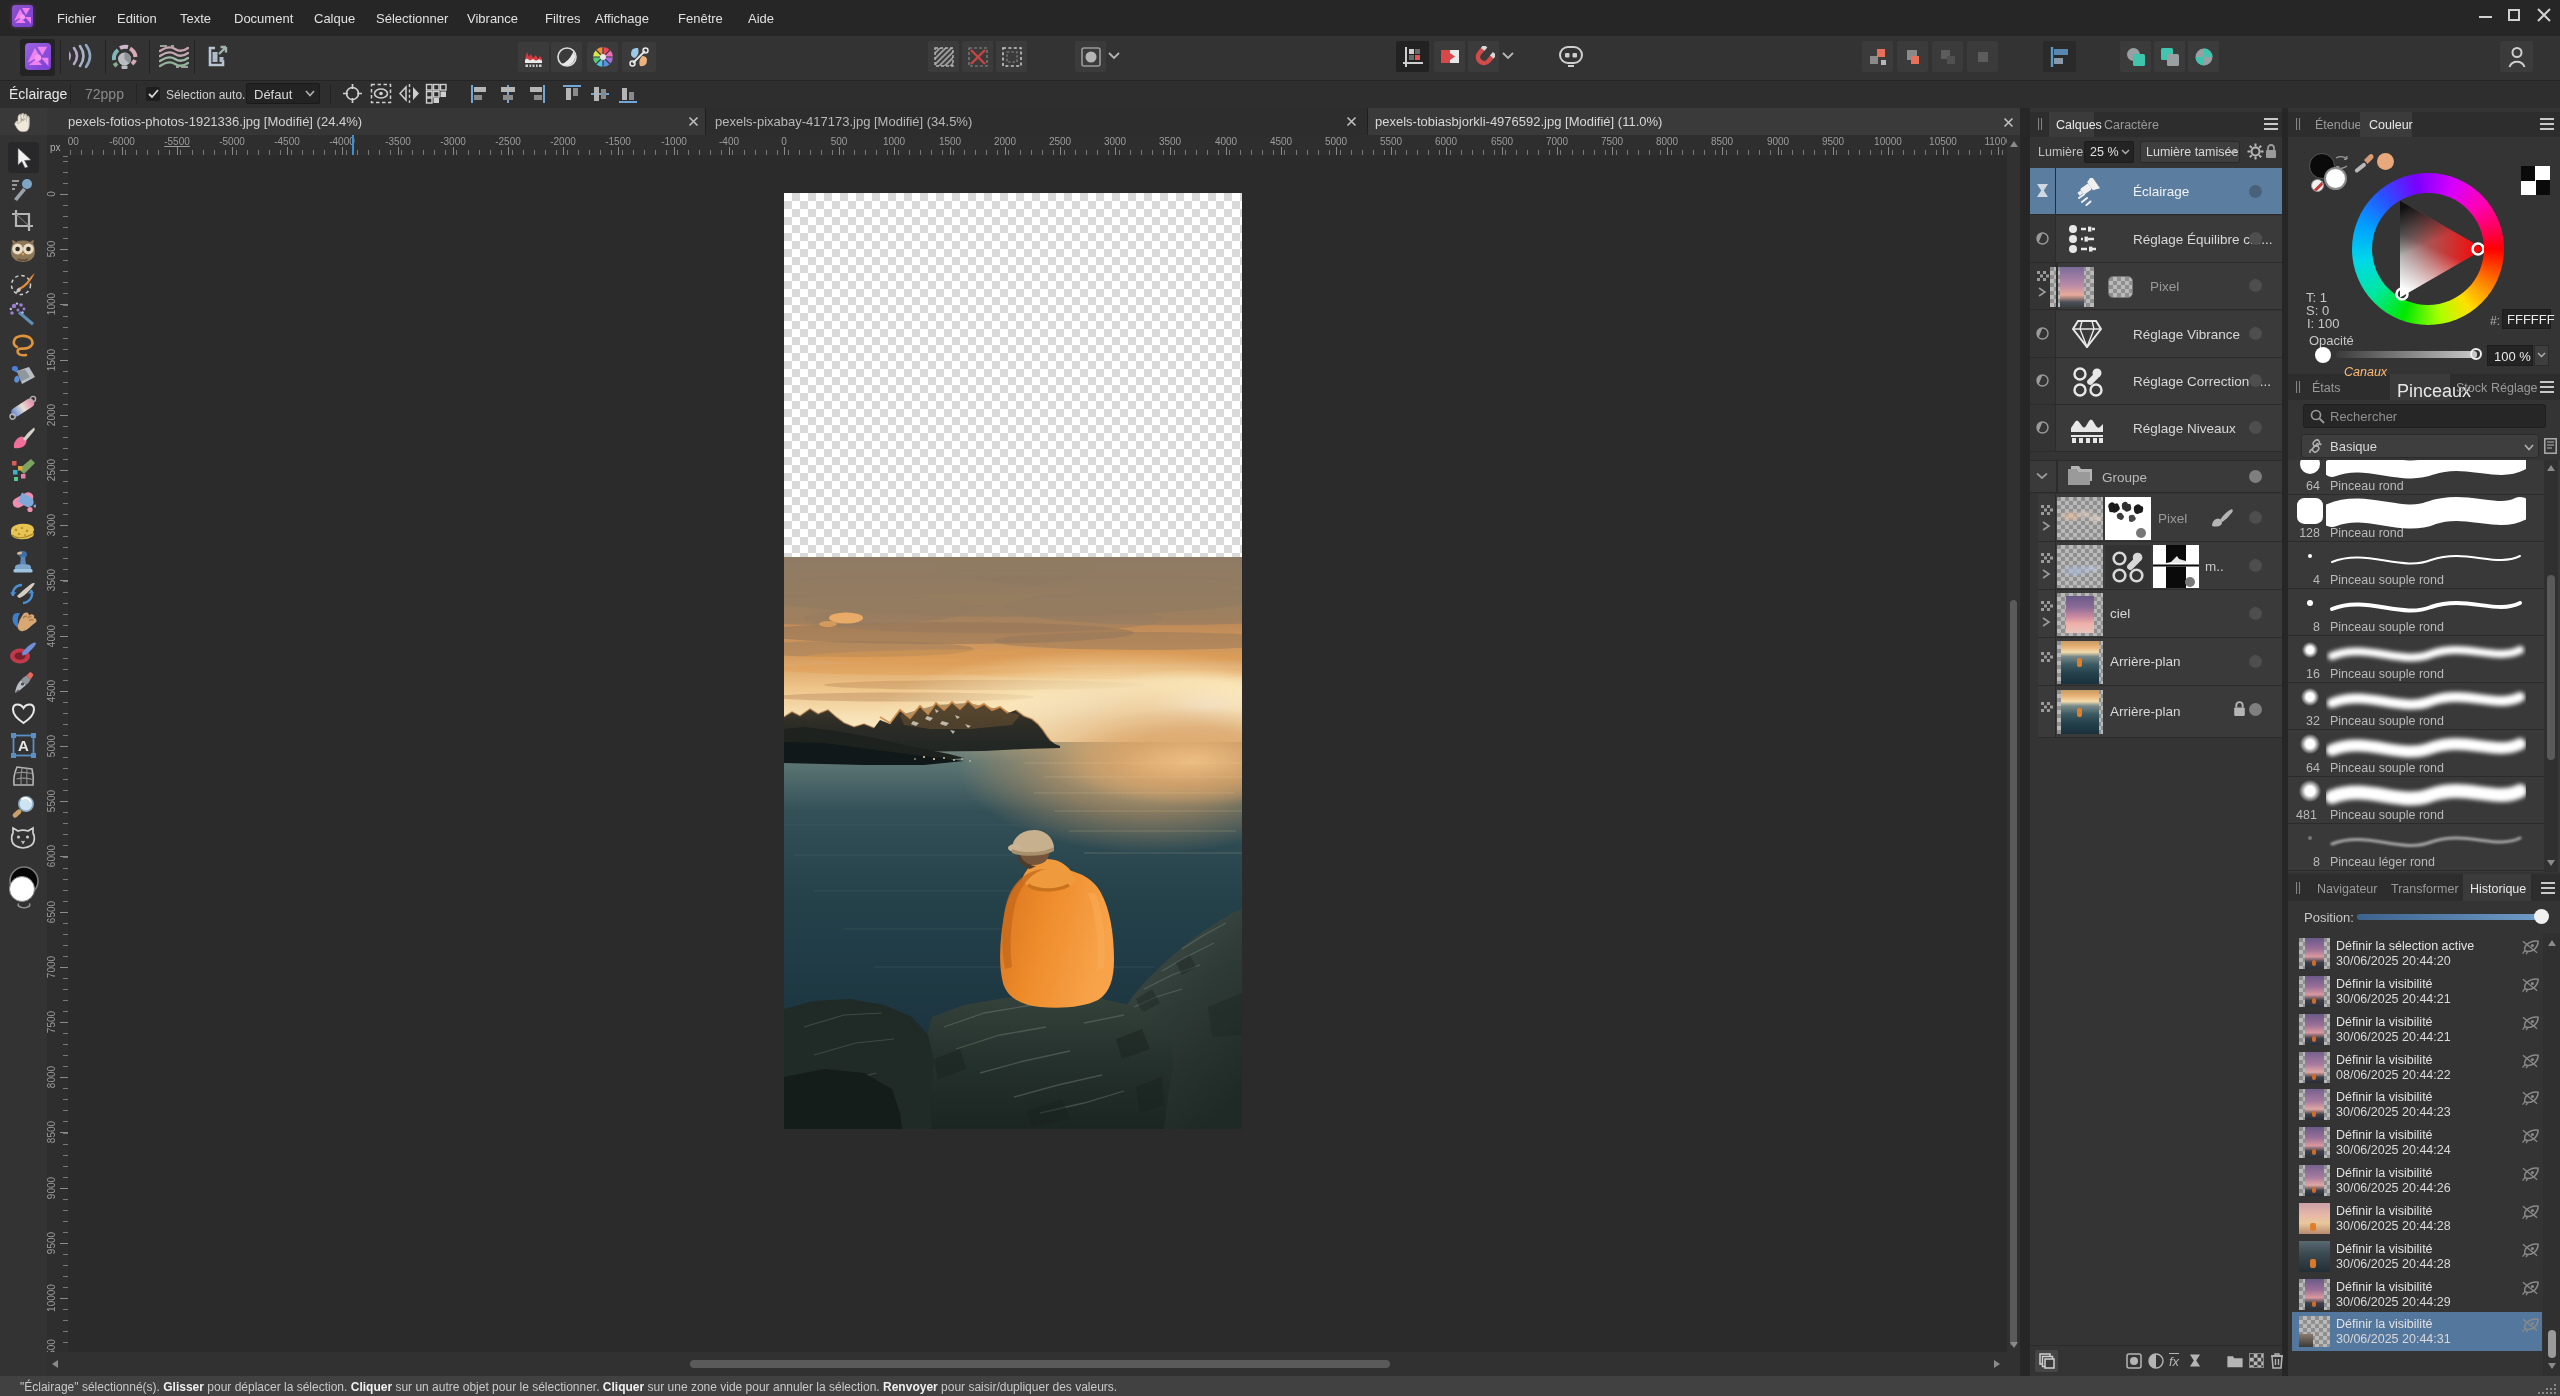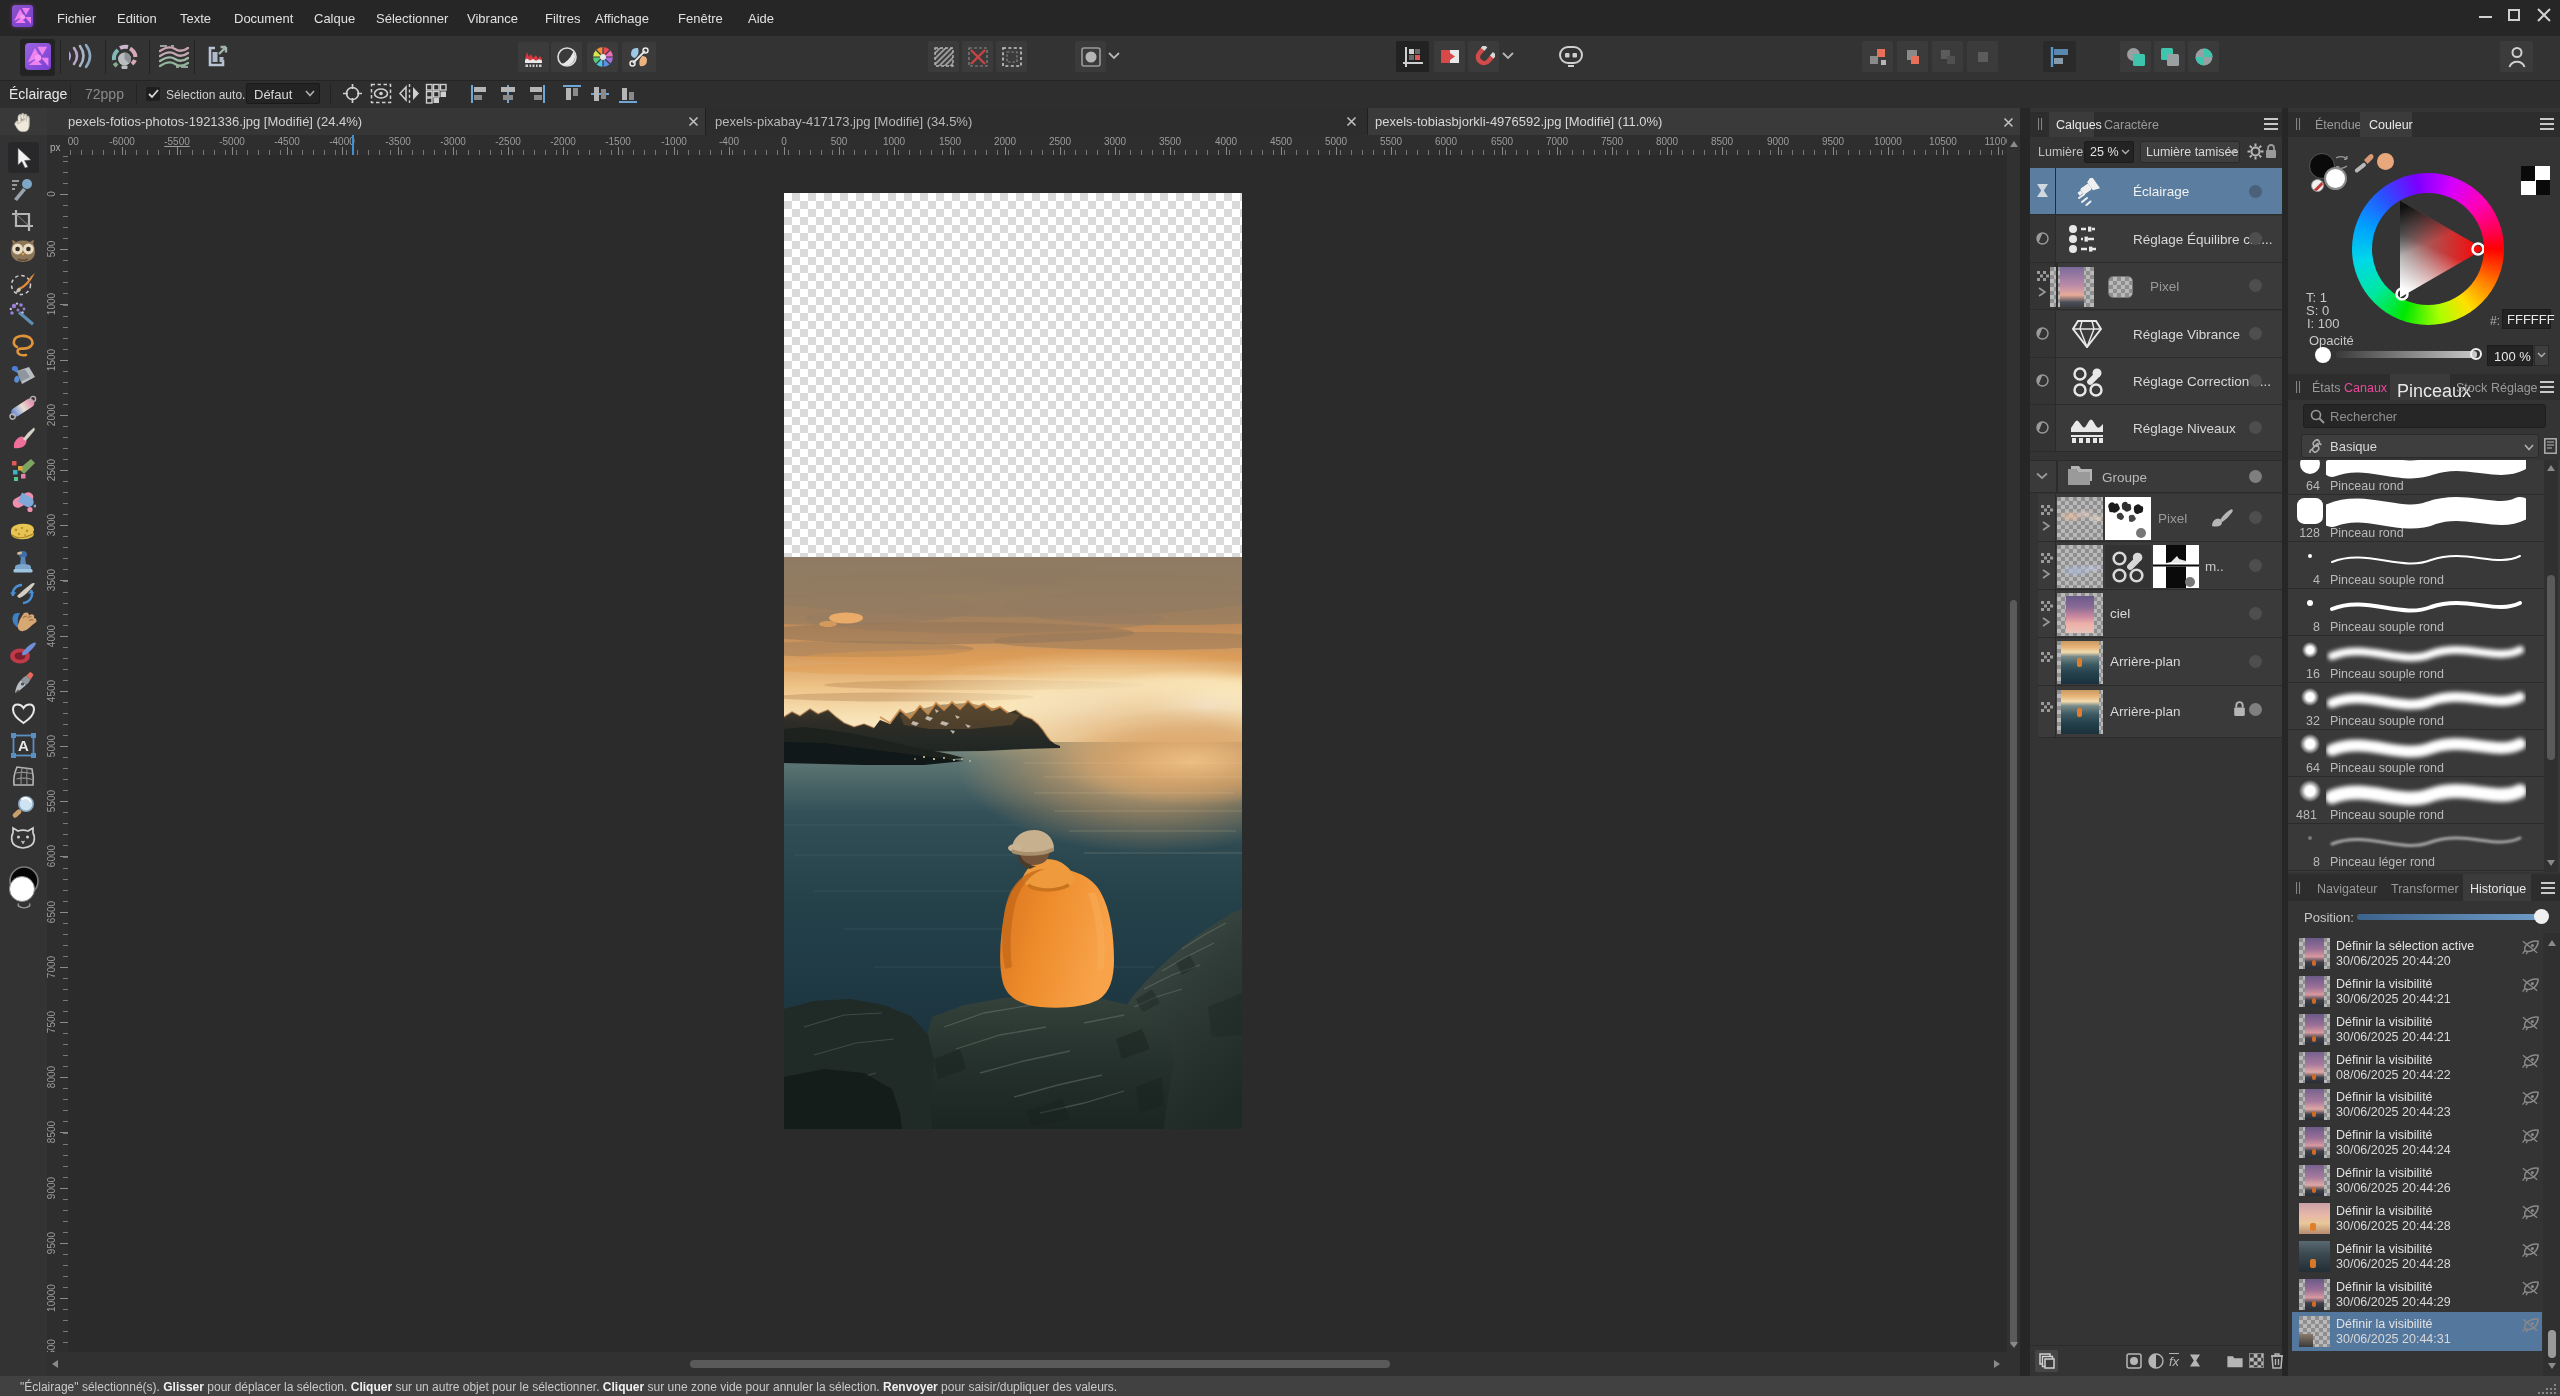--- a/index.html
+++ b/index.html
@@ -1263,21 +1263,21 @@
   <div class="a" style="left:2470px;top:348px;width:12px;height:12px;border-radius:50%;border:2.5px solid #f0f0f0;background:transparent;"></div>
   <div class="a" style="left:2487px;top:345px;width:46px;height:21px;background:#232324;border:1px solid #1c1c1c;"></div>
   <div class="a" style="left:2494px;top:349px;color:#e8e8e8;font-size:13px;">100 %</div>
   <div class="a" style="left:2534px;top:345px;width:15px;height:21px;background:#3e3e3f;border:1px solid #2a2a2a;"></div>
   <svg class="a" style="left:2537px;top:352px;" width="9" height="6" viewBox="0 0 9 6">
       <path d="M1 1 L4.5 4.5 L8 1" stroke="#b0b0b0" stroke-width="1.4" fill="none"></path>
     </svg>
   <div class="a" style="left:2288px;top:374px;width:272px;height:26px;background:#2d2d2e;"></div>
   <div class="a" style="left:2295px;top:379px;color:#8a8a8a;font-size:12px;">||</div>
   <div class="a" style="left:2312px;top:381px;color:#9a9a9a;font-size:12.5px;">États</div>
-  <div class="a" style="left:2344px;top:381px;color:#ec4899;font-size:12.5px;">Canaux</div>
+  <div class="a" style="left:2344px;top:365px;color:#fdba74;font-size:12.5px;font-style:italic;">Canaux</div>
   <div class="a" style="left:2390px;top:374px;width:60px;height:26px;background:#3b3b3c;"></div>
   <div class="a" style="left:2397px;top:381px;color:#e8e8e8;font-size:18px;">Pinceaux</div>
   <div class="a" style="left:2456px;top:381px;color:#9a9a9a;font-size:12.5px;">Stock</div>
   <div class="a" style="left:2491px;top:381px;color:#9a9a9a;font-size:12.5px;">Réglage</div>
   <div class="a" style="left:2540px;top:381px;width:14px;height:2px;background:#c8c8c8;box-shadow:0 5px 0 #c8c8c8,0 10px 0 #c8c8c8;"></div>
   <div class="a" style="left:2288px;top:400px;width:272px;height:32px;background:#343435;"></div>
   <div class="a" style="left:2303px;top:404px;width:243px;height:24px;background:#262627;border:1px solid #1e1e1e;border-radius:3px;"></div>
   <svg class="a" style="left:2310px;top:409px;" width="15" height="15" viewBox="0 0 15 15">
       <circle cx="6" cy="6" r="4.5" fill="none" stroke="#9a9a9a" stroke-width="1.6"></circle>
       <path d="M9.5 9.5 L14 14" stroke="#9a9a9a" stroke-width="1.8"></path>

